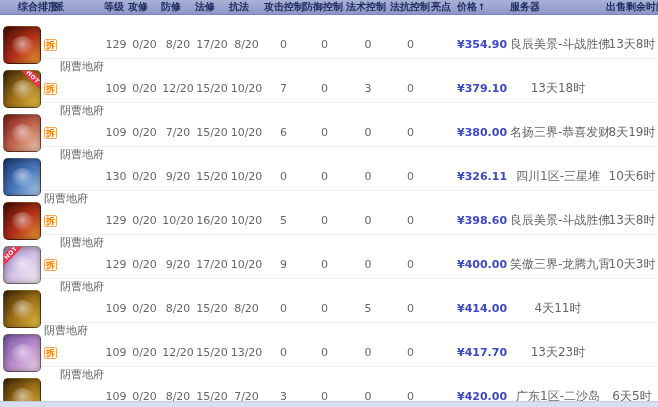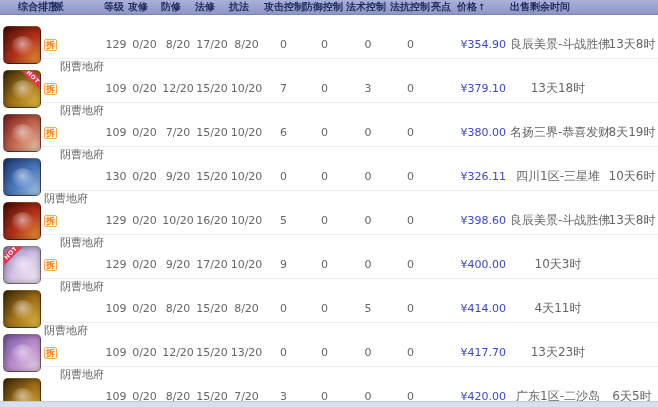--- a/index.html
+++ b/index.html
@@ -44,21 +44,21 @@
     padding:0 10px;line-height:8px;letter-spacing:.5px;z-index:2;
   }
   .hot.tl{left:-11px;right:auto;transform:rotate(-45deg);}
   .c-sect{display:flex;align-items:center;gap:3px;justify-content:flex-start;text-align:left;}
   .chai{
     color:var(--chai-color,#ff7a00);border:1px solid #ffa64d;border-radius:2px;
     font-size:9px;line-height:10px;padding:0 1px;font-weight:bold;flex:0 0 auto;
   }
   .sect{color:#666;margin-top:44px;}
   .c-price{text-align:right;padding-right:4px;}
-  .price{color:var(--price-color,#3c47c9);}
+  .price{color:var(--price-color,#3c47c9);font-weight:bold;}
   .c-server,.c-time{font-size:12px;}
   .bottom-bar{
     position:absolute;left:0;bottom:0;width:658px;height:6px;
     background:#d9def0;border-top:1px solid #c2cade;box-sizing:border-box;
   }
 </style>
 </head>
 <body>
 
 <div class="app">
@@ -69,20 +69,21 @@
       <div class="hcell"><span class="hlabel">攻修</span></div>
       <div class="hcell"><span class="hlabel">防修</span></div>
       <div class="hcell"><span class="hlabel">法修</span></div>
       <div class="hcell"><span class="hlabel">抗法</span></div>
       <div class="hcell"><span class="hlabel">攻击控制</span></div>
       <div class="hcell"><span class="hlabel">防御控制</span></div>
       <div class="hcell"><span class="hlabel">法术控制</span></div>
       <div class="hcell"><span class="hlabel">法抗控制</span></div>
       <div class="hcell"><span class="hlabel">亮点</span></div>
       <div class="hcell"><span class="hlabel">价格</span><span class="arrow">↑</span></div>
+      <div class="hcell"><span class="hlabel">服务器</span></div>
       <div class="hcell"><span class="hlabel">出售剩余时间</span></div>
     </div>
   <div class="rows" id="rows">
       <div class="row grid15">
     <div class="cell c-avatar">
       <div class="avatar" style="background: linear-gradient(135deg, rgb(74, 15, 8), rgb(181, 48, 24) 55%, rgb(240, 162, 58));">
         
       </div>
     </div>
     <div class="cell c-sect">
@@ -212,20 +213,21 @@
     <div class="cell">0/20</div>
     <div class="cell">9/20</div>
     <div class="cell">17/20</div>
     <div class="cell">10/20</div>
     <div class="cell">9</div>
     <div class="cell">0</div>
     <div class="cell">0</div>
     <div class="cell">0</div>
     <div class="cell"></div>
     <div class="cell c-price"><span class="price">¥400.00</span></div>
+    <div class="cell c-server">笑傲三界-龙腾九霄</div>
     <div class="cell c-time">10天3时</div>
   </div>
       <div class="row grid15">
     <div class="cell c-avatar">
       <div class="avatar" style="background: linear-gradient(135deg, rgb(63, 42, 8), rgb(168, 118, 24) 55%, rgb(232, 200, 74));">
         
       </div>
     </div>
     <div class="cell c-sect">
 

